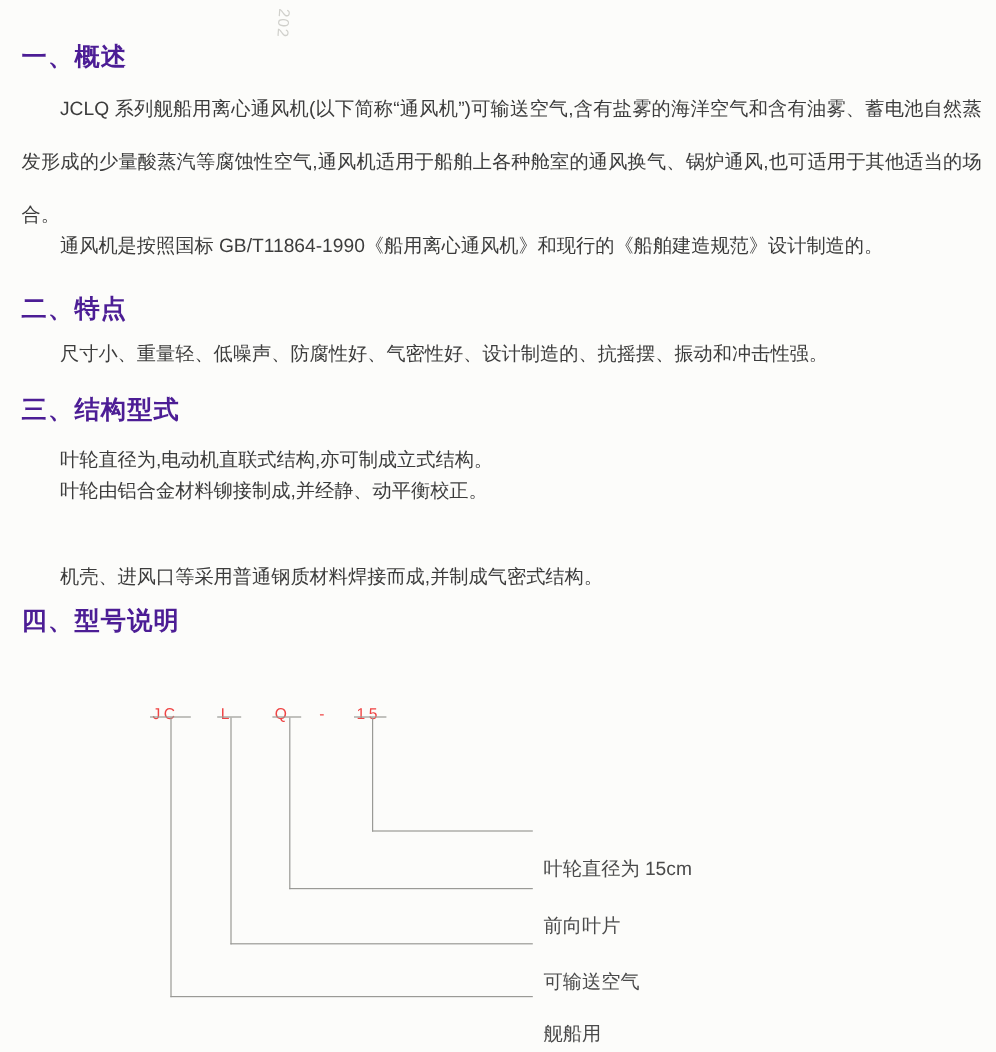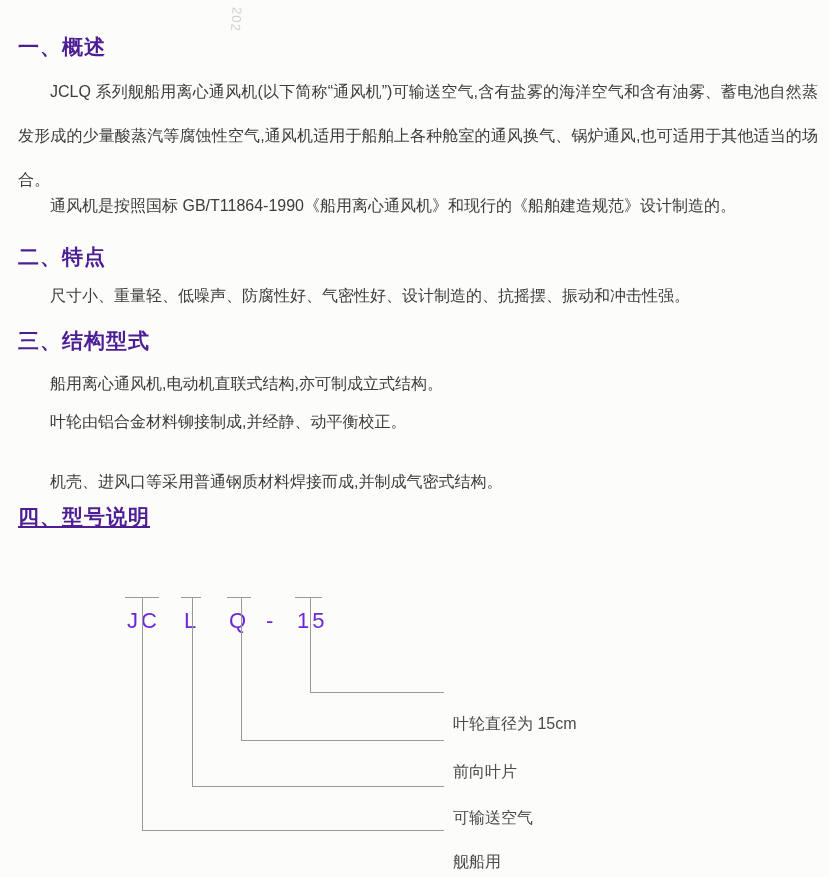--- a/index.html
+++ b/index.html
@@ -43,23 +43,23 @@
     font-size: 13px;
     color: #b9b9b3;
     opacity: .65;
     transform: rotate(94deg);
     transform-origin: center;
     letter-spacing: 1px;
   }
   
   .code {
     position: absolute;
-    top: 608px;
-    font-size: 22px;
-    color: #6d28d9;
+    top: 587px;
+    font-size: 13px;
+    color: #ef4444;
     letter-spacing: 3px;
     white-space: nowrap;
   }
   .underline {
     position: absolute;
     top: 597px;
     height: 0;
     border-top: 1px solid #9a9a96;
   }
   .connector {
@@ -85,25 +85,25 @@
   <span class="pencil">202</span>
 
   <h2 class="heading" style="top:16px;">一、概述</h2>
   <p class="para" style="top:54px;">JCLQ 系列舰船用离心通风机(以下简称“通风机”)可输送空气,含有盐雾的海洋空气和含有油雾、蓄电池自然蒸发形成的少量酸蒸汽等腐蚀性空气,通风机适用于船舶上各种舱室的通风换气、锅炉通风,也可适用于其他适当的场合。</p>
   <p class="para" style="top:168px;">通风机是按照国标 GB/T11864-1990《船用离心通风机》和现行的《船舶建造规范》设计制造的。</p>
 
   <h2 class="heading" style="top:226px;">二、特点</h2>
   <p class="para tight" style="top:268px;">尺寸小、重量轻、低噪声、防腐性好、气密性好、设计制造的、抗摇摆、振动和冲击性强。</p>
 
   <h2 class="heading" style="top:310px;">三、结构型式</h2>
-  <p class="para tight" style="top:356px;">船用离心通风机,电动机直联式结构,亦可制成立式结构。</p>
-  <p class="para tight" style="top:394px;">叶轮由铝合金材料铆接制成,并经静、动平衡校正。</p>
+  <p class="para tight" style="top:356px;">叶轮直径为,电动机直联式结构,亦可制成立式结构。</p>
+  <p class="para tight" style="top:382px;">叶轮由铝合金材料铆接制成,并经静、动平衡校正。</p>
   <p class="para tight" style="top:442px;margin-top:28px;">机壳、进风口等采用普通钢质材料焊接而成,并制成气密式结构。</p>
 
-  <h2 class="heading" style="top:486px;text-decoration:underline;">四、型号说明</h2>
+  <h2 class="heading" style="top:486px;">四、型号说明</h2>
 
   <div>
 
     <span class="code" style="left:127px;">JC</span>
     <span class="code" style="left:184px;">L</span>
     <span class="code" style="left:229px;">Q</span>
     <span class="code" style="left:266px;">-</span>
     <span class="code" style="left:297px;">15</span>
 
     <div class="underline" style="left:125px; width:34px;"></div>

